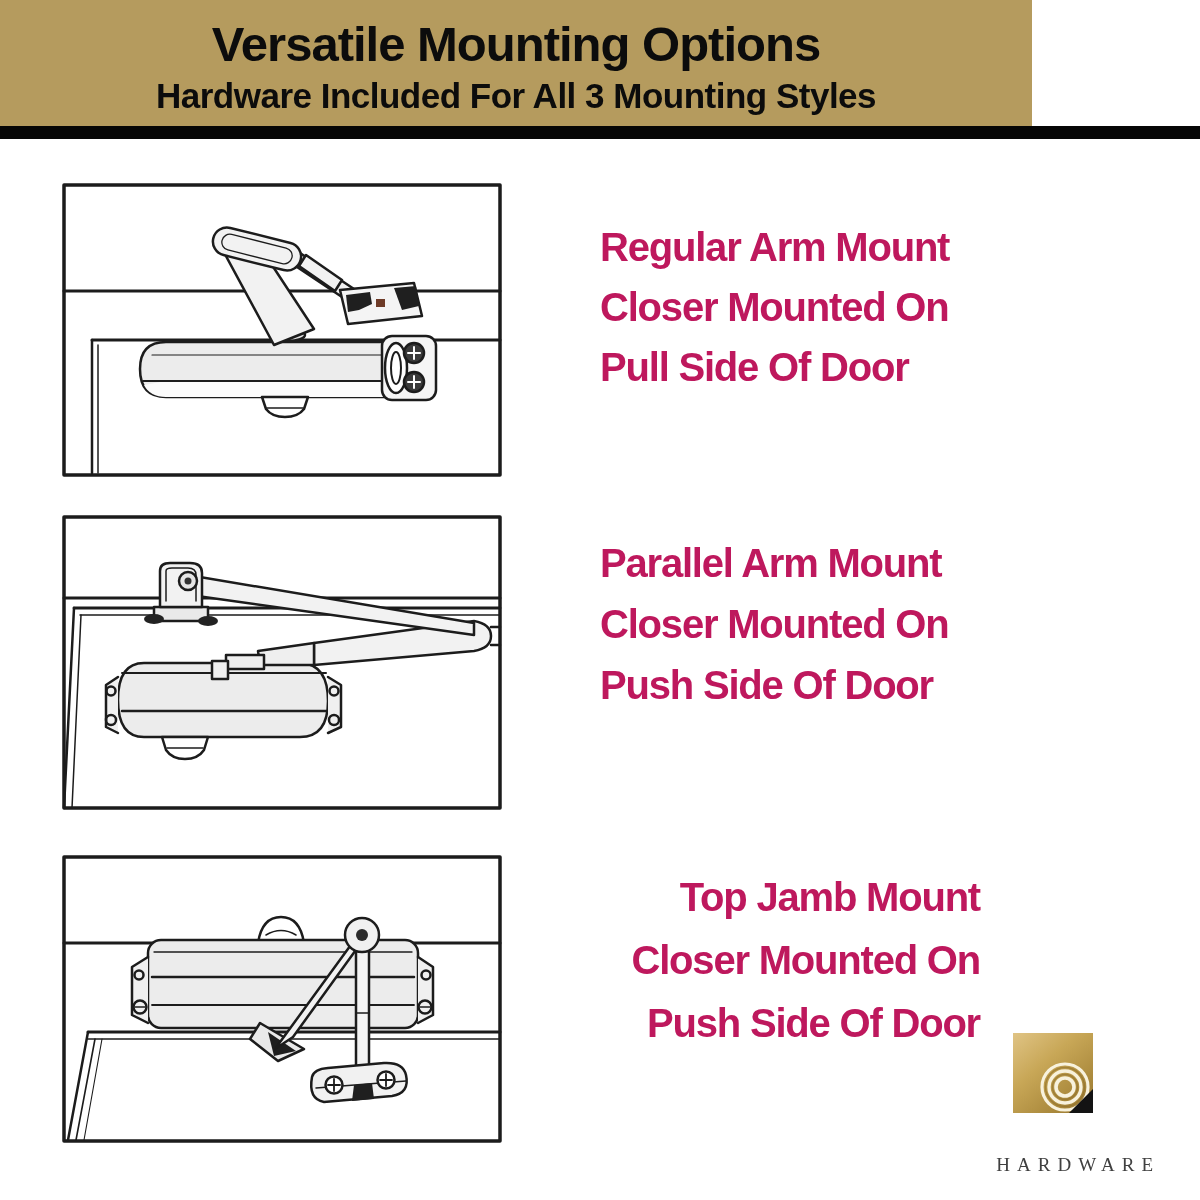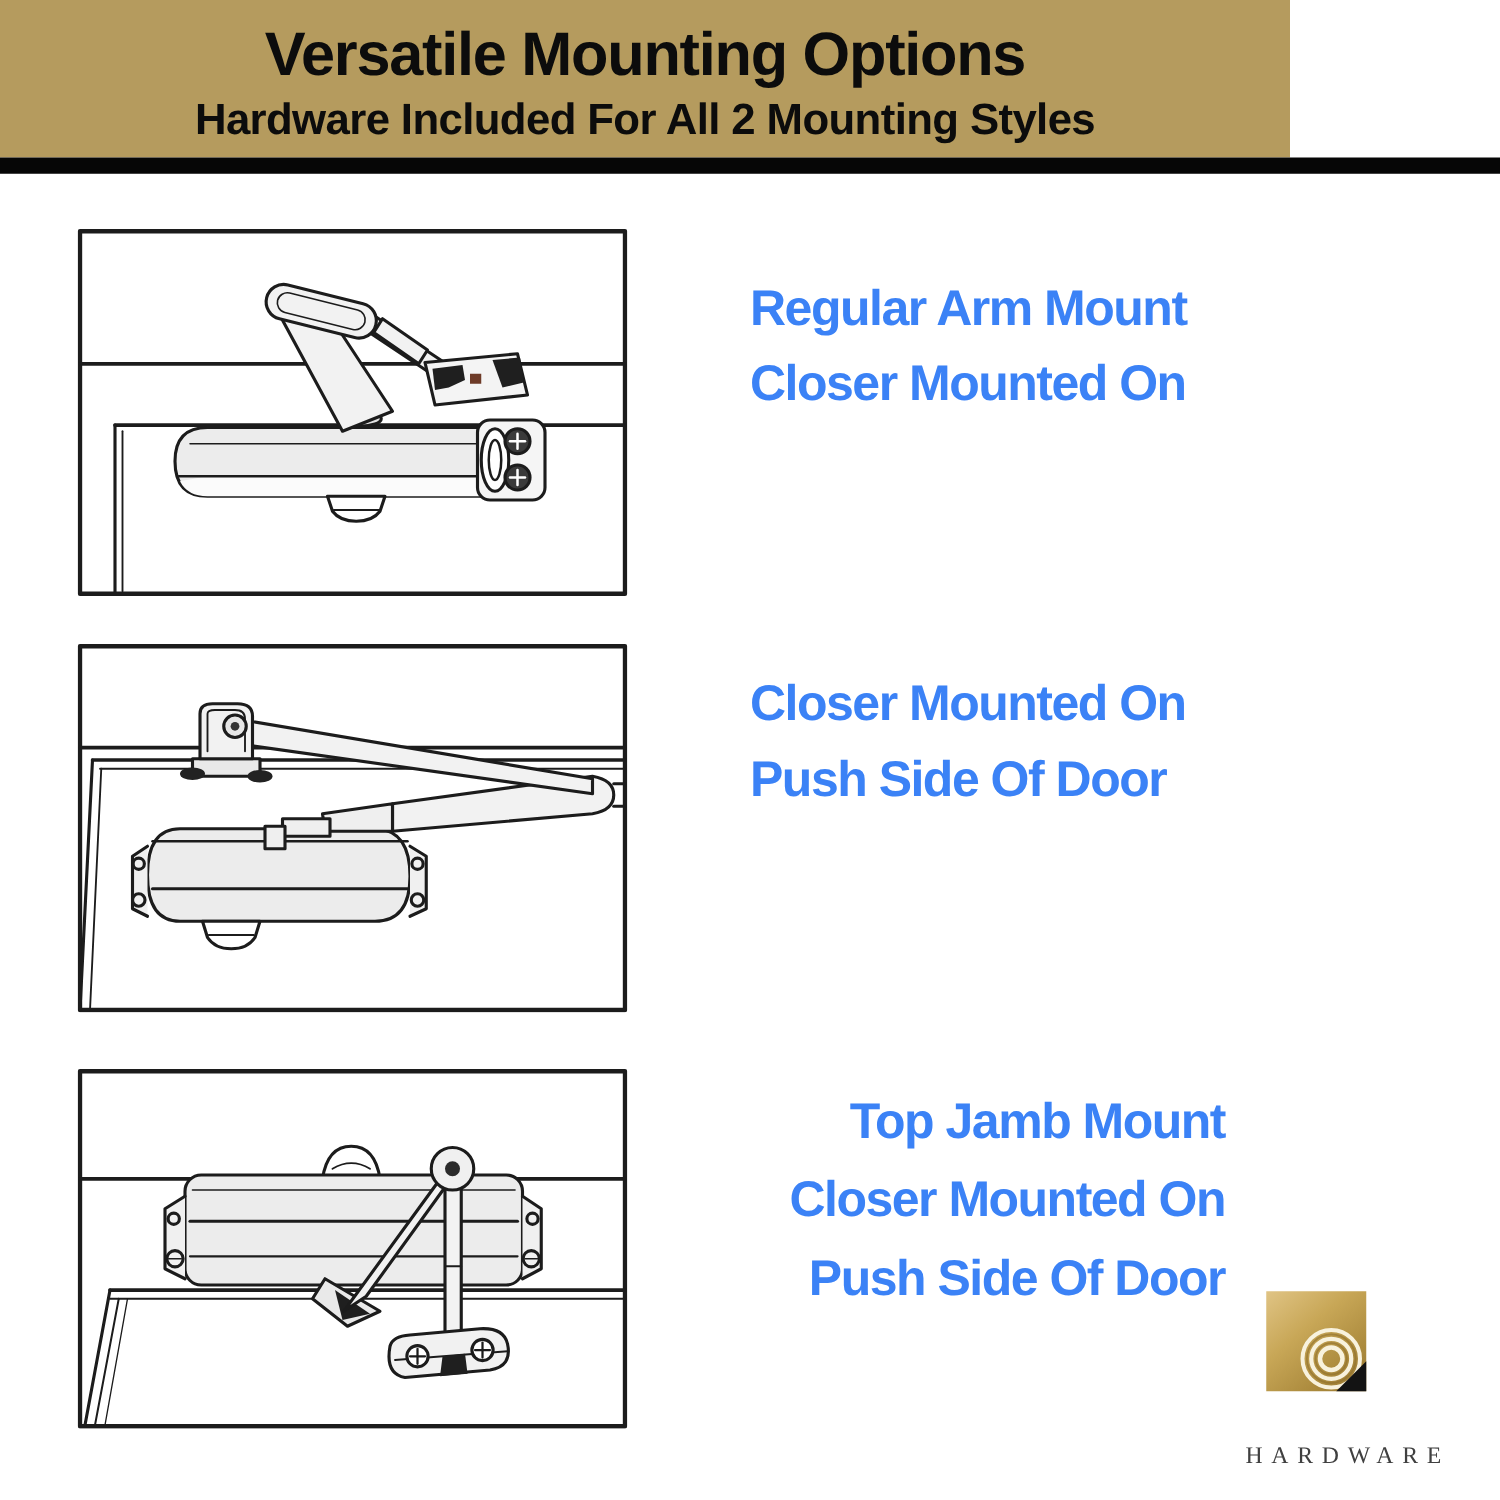--- a/index.html
+++ b/index.html
@@ -27,21 +27,21 @@
     position:absolute; left:0; top:126px; width:1200px; height:13px;
     background:#060606;
   }
   
   .diagram { position:absolute; left:62px; }
   .d1 { top:183px; }
   .d2 { top:515px; }
   .d3 { top:855px; }
   
   .caption {
-    position:absolute; color:#3b82f6; font-weight:700;
+    position:absolute; color:#be185d; font-weight:700;
     font-size:40px; letter-spacing:-1.2px;
   }
   .caption .cap-line { display:block; white-space:nowrap; }
   .cap1 { left:600px; top:217px; }
   .cap1 .cap-line { height:60px; line-height:60px; }
   .cap2 { left:600px; top:533px; }
   .cap2 .cap-line { height:61px; line-height:61px; }
   .cap3 { left:540px; top:866px; width:440px; text-align:right; }
   .cap3 .cap-line { height:63px; line-height:63px; }
   
@@ -67,21 +67,21 @@
     letter-spacing:7px; text-indent:7px;
   }
 </style>
 </head>
 <body>
 
 <div class="canvas">
 
   <div class="band">
     <div class="band-title">Versatile Mounting Options</div>
-    <div class="band-subtitle">Hardware Included For All 2 Mounting Styles</div>
+    <div class="band-subtitle">Hardware Included For All 3 Mounting Styles</div>
   </div>
   <div class="black-bar"></div>
 
   <svg class="diagram d1" width="440" height="294" viewBox="0 0 440 294">
     <g stroke="#1c1c1c" fill="none" stroke-width="2.5" stroke-linejoin="round" stroke-linecap="round">
       <rect x="2" y="2" width="436" height="290" fill="#ffffff" stroke-width="3.5"></rect>
       <g>
         <line x1="2" y1="108" x2="438" y2="108" stroke-width="3"></line>
         <line x1="30" y1="157" x2="438" y2="157" stroke-width="3"></line>
         <line x1="30" y1="157" x2="30" y2="290"></line>
@@ -215,22 +215,24 @@
         <line x1="318" y1="225" x2="330" y2="225" stroke-width="1.8"></line>
         <line x1="324" y1="219" x2="324" y2="231" stroke-width="1.8"></line>
         <path d="M292,230 L310,228 L312,244 L290,246 Z" fill="#1f1f1f" stroke="none"></path>
       </g>
     </g>
   </svg>
 
   <div class="caption cap1">
     <span class="cap-line">Regular Arm Mount</span>
     <span class="cap-line">Closer Mounted On</span>
+    <span class="cap-line">Pull Side Of Door</span>
   </div>
   <div class="caption cap2">
+    <span class="cap-line">Parallel Arm Mount</span>
     <span class="cap-line">Closer Mounted On</span>
     <span class="cap-line">Push Side Of Door</span>
   </div>
   <div class="caption cap3">
     <span class="cap-line">Top Jamb Mount</span>
     <span class="cap-line">Closer Mounted On</span>
     <span class="cap-line">Push Side Of Door</span>
   </div>
 
   <div class="logo-square">

